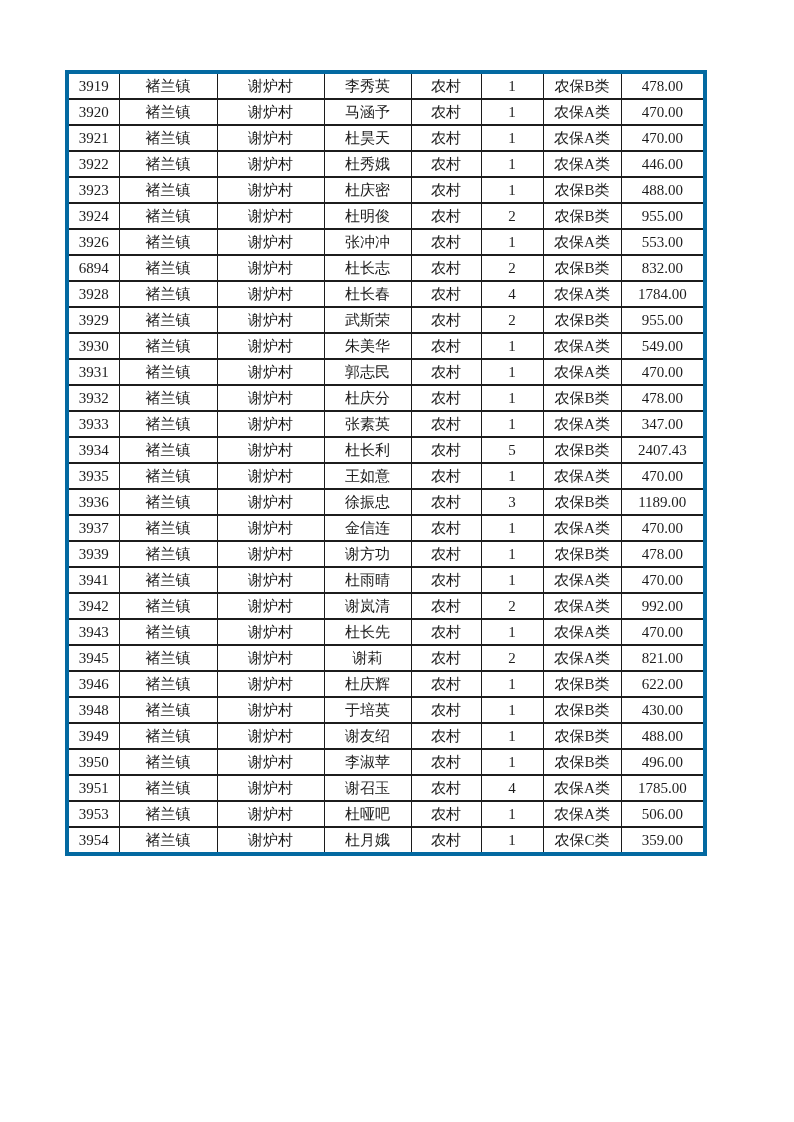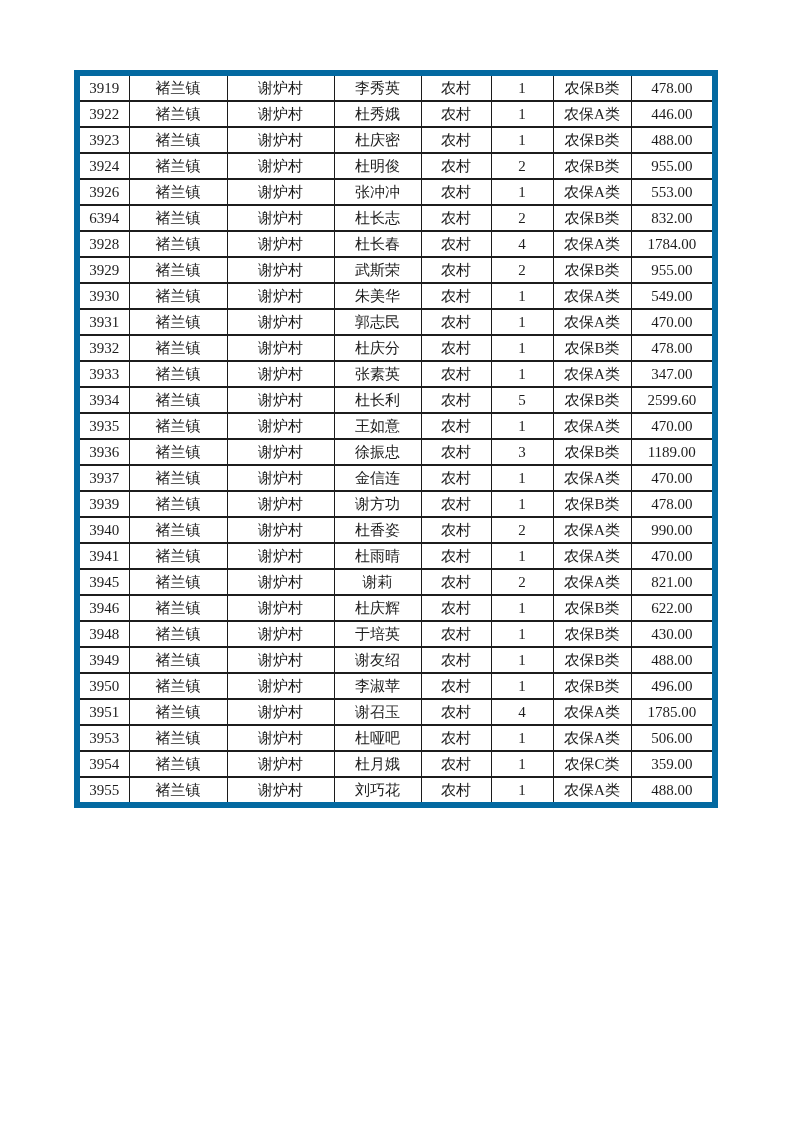--- a/index.html
+++ b/index.html
@@ -10,26 +10,26 @@
   .sheet {
     position: relative;
     width: 794px;
     height: 1122px;
     background: #ffffff;
     overflow: hidden;
     font-family: "Liberation Serif", "DejaVu Serif", serif;
   }
   table.roster {
     position: absolute;
-    left: 74px;
+    left: 65px;
     top: 70px;
     width: 638px;
     table-layout: fixed;
     border-collapse: collapse;
-    border: 6px solid #0369a1;
+    border: 4px solid #0369a1;
     font-family: "Liberation Serif", "DejaVu Serif", serif;
     font-size: 15px;
     color: #1c1c1c;
   }
   table.roster td {
     border-left: 1px solid #1c1c1c;
     border-right: 1px solid #1c1c1c;
     border-top: 2px solid #1c1c1c;
     border-bottom: 2px solid #1c1c1c;
     height: 24px;
@@ -61,20 +61,40 @@
           <td>3919</td>
           <td>褚兰镇</td>
           <td>谢炉村</td>
           <td>李秀英</td>
           <td>农村</td>
           <td>1</td>
           <td>农保B类</td>
           <td>478.00</td>
         </tr>
         <tr>
+          <td>3920</td>
+          <td>褚兰镇</td>
+          <td>谢炉村</td>
+          <td>马涵予</td>
+          <td>农村</td>
+          <td>1</td>
+          <td>农保A类</td>
+          <td>470.00</td>
+        </tr>
+        <tr>
+          <td>3921</td>
+          <td>褚兰镇</td>
+          <td>谢炉村</td>
+          <td>杜昊天</td>
+          <td>农村</td>
+          <td>1</td>
+          <td>农保A类</td>
+          <td>470.00</td>
+        </tr>
+        <tr>
           <td>3922</td>
           <td>褚兰镇</td>
           <td>谢炉村</td>
           <td>杜秀娥</td>
           <td>农村</td>
           <td>1</td>
           <td>农保A类</td>
           <td>446.00</td>
         </tr>
         <tr>
@@ -101,21 +121,21 @@
           <td>3926</td>
           <td>褚兰镇</td>
           <td>谢炉村</td>
           <td>张冲冲</td>
           <td>农村</td>
           <td>1</td>
           <td>农保A类</td>
           <td>553.00</td>
         </tr>
         <tr>
-          <td>6394</td>
+          <td>6894</td>
           <td>褚兰镇</td>
           <td>谢炉村</td>
           <td>杜长志</td>
           <td>农村</td>
           <td>2</td>
           <td>农保B类</td>
           <td>832.00</td>
         </tr>
         <tr>
           <td>3928</td>
@@ -178,21 +198,21 @@
           <td>347.00</td>
         </tr>
         <tr>
           <td>3934</td>
           <td>褚兰镇</td>
           <td>谢炉村</td>
           <td>杜长利</td>
           <td>农村</td>
           <td>5</td>
           <td>农保B类</td>
-          <td>2599.60</td>
+          <td>2407.43</td>
         </tr>
         <tr>
           <td>3935</td>
           <td>褚兰镇</td>
           <td>谢炉村</td>
           <td>王如意</td>
           <td>农村</td>
           <td>1</td>
           <td>农保A类</td>
           <td>470.00</td>
@@ -221,34 +241,44 @@
           <td>3939</td>
           <td>褚兰镇</td>
           <td>谢炉村</td>
           <td>谢方功</td>
           <td>农村</td>
           <td>1</td>
           <td>农保B类</td>
           <td>478.00</td>
         </tr>
         <tr>
-          <td>3940</td>
-          <td>褚兰镇</td>
-          <td>谢炉村</td>
-          <td>杜香姿</td>
-          <td>农村</td>
-          <td>2</td>
-          <td>农保A类</td>
-          <td>990.00</td>
-        </tr>
-        <tr>
           <td>3941</td>
           <td>褚兰镇</td>
           <td>谢炉村</td>
           <td>杜雨晴</td>
+          <td>农村</td>
+          <td>1</td>
+          <td>农保A类</td>
+          <td>470.00</td>
+        </tr>
+        <tr>
+          <td>3942</td>
+          <td>褚兰镇</td>
+          <td>谢炉村</td>
+          <td>谢岚清</td>
+          <td>农村</td>
+          <td>2</td>
+          <td>农保A类</td>
+          <td>992.00</td>
+        </tr>
+        <tr>
+          <td>3943</td>
+          <td>褚兰镇</td>
+          <td>谢炉村</td>
+          <td>杜长先</td>
           <td>农村</td>
           <td>1</td>
           <td>农保A类</td>
           <td>470.00</td>
         </tr>
         <tr>
           <td>3945</td>
           <td>褚兰镇</td>
           <td>谢炉村</td>
           <td>谢莉</td>
@@ -319,26 +349,16 @@
         </tr>
         <tr>
           <td>3954</td>
           <td>褚兰镇</td>
           <td>谢炉村</td>
           <td>杜月娥</td>
           <td>农村</td>
           <td>1</td>
           <td>农保C类</td>
           <td>359.00</td>
-        </tr>
-        <tr>
-          <td>3955</td>
-          <td>褚兰镇</td>
-          <td>谢炉村</td>
-          <td>刘巧花</td>
-          <td>农村</td>
-          <td>1</td>
-          <td>农保A类</td>
-          <td>488.00</td>
         </tr>
       </tbody>
   </table>
 </div>
 
 </body></html>

